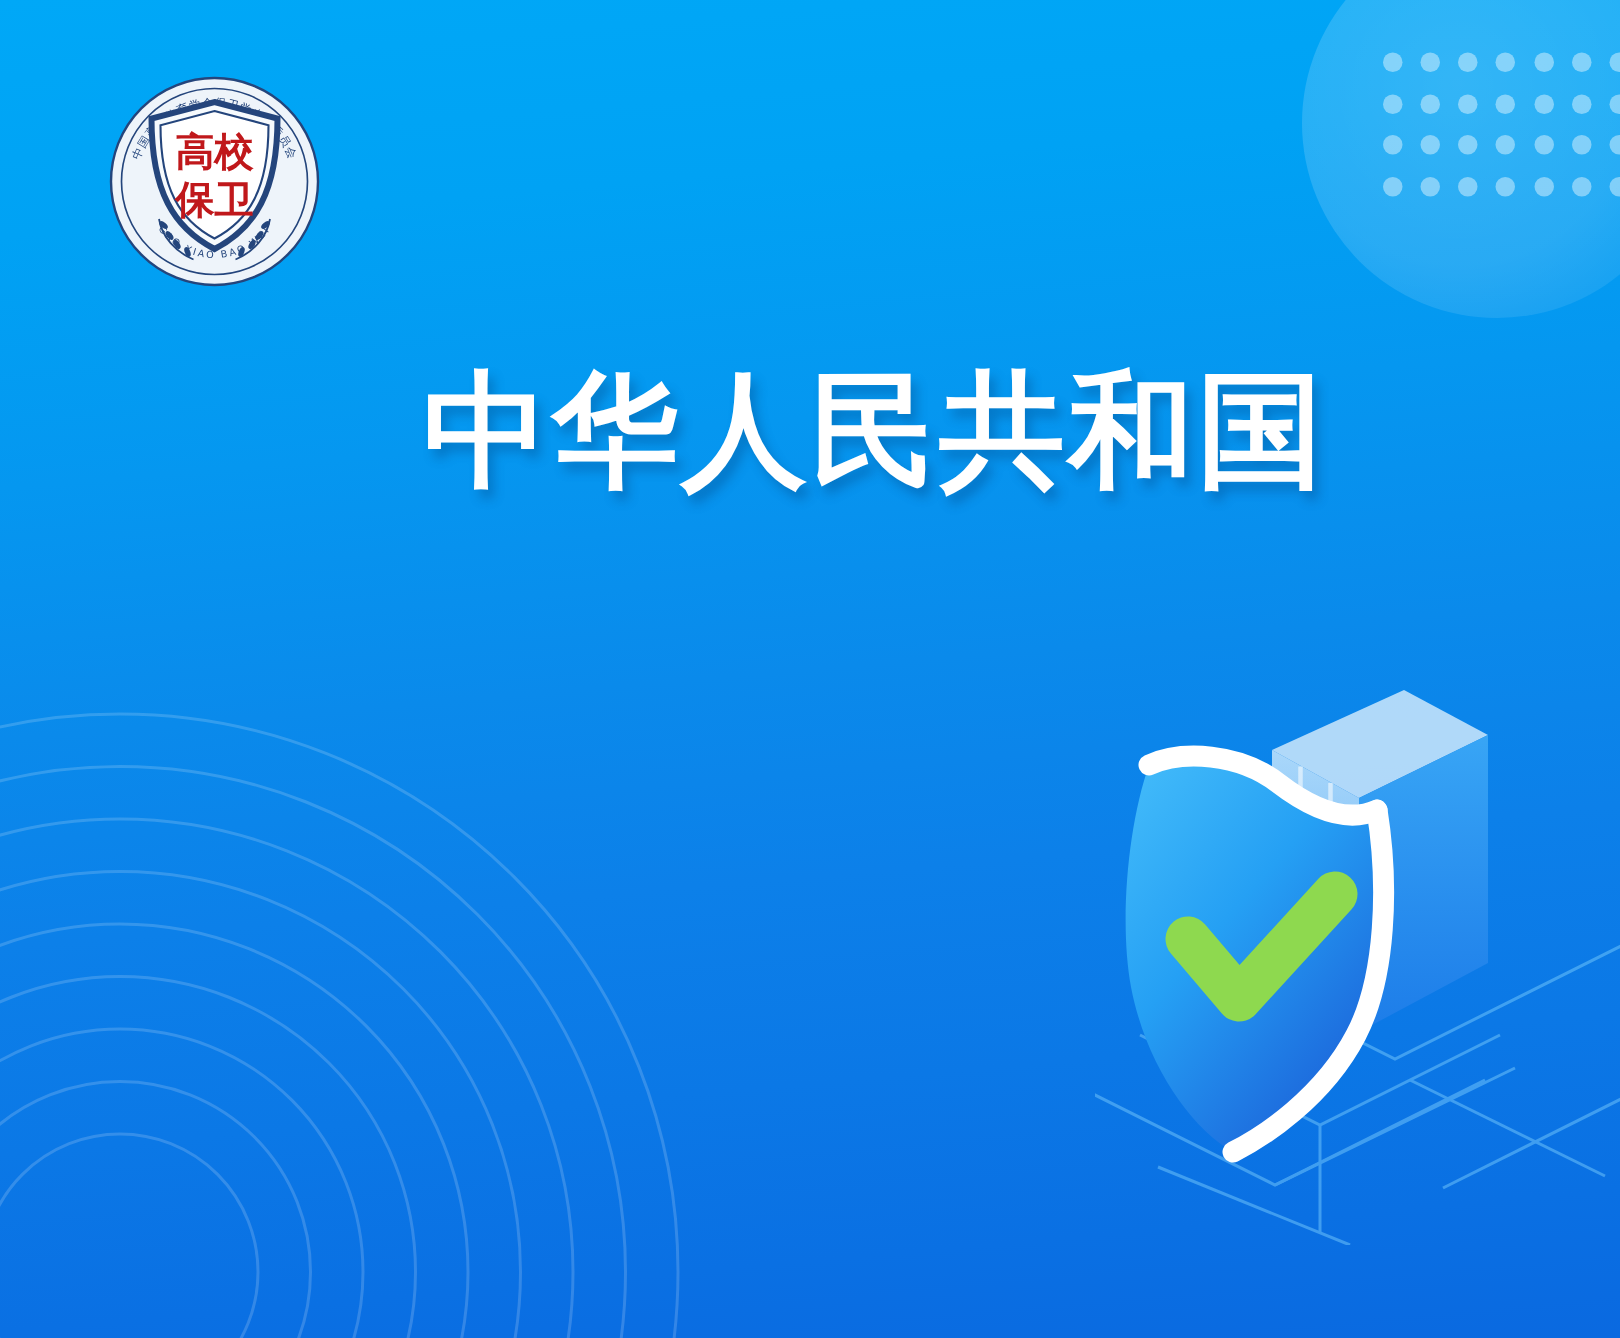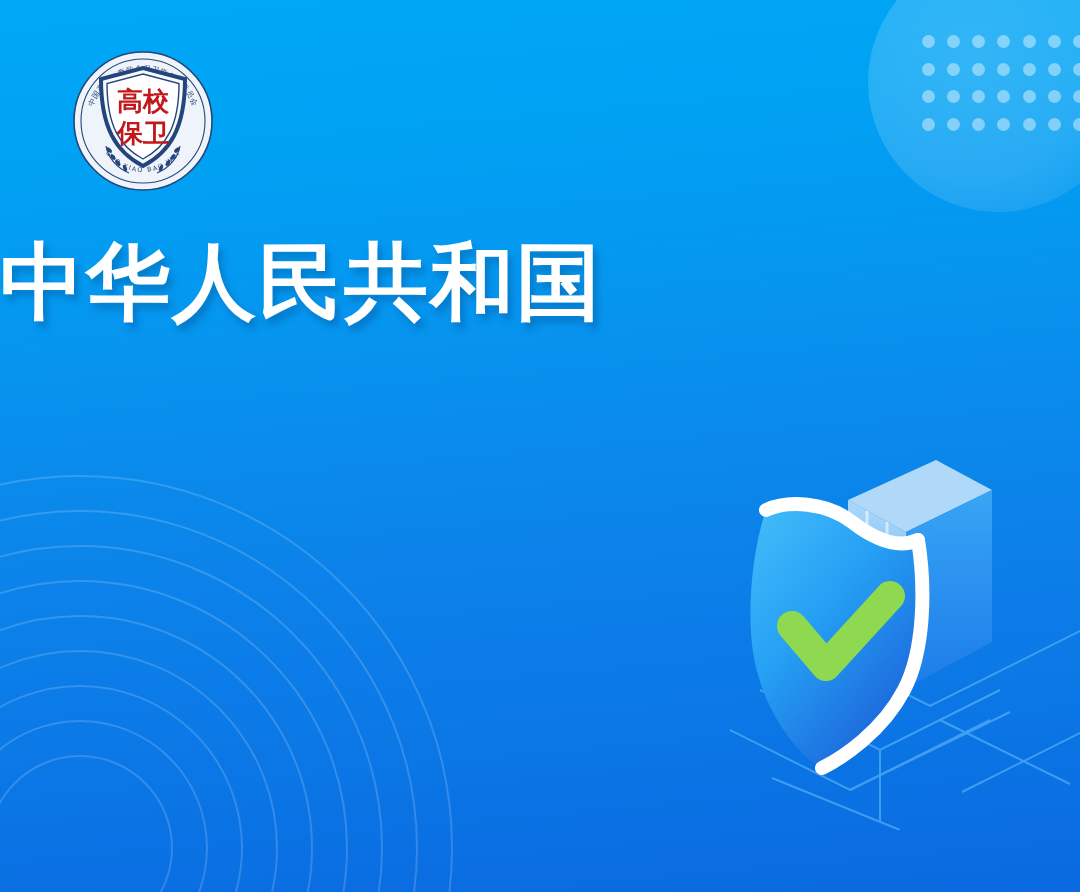--- a/index.html
+++ b/index.html
@@ -87,23 +87,23 @@
     height: 150px;
   }
   #logo-badge svg { display: block; width: 150px; height: 150px; }
 
   
   #headline {
     position: absolute;
     left: 0;
     top: 228px;
     width: 884px;
-    text-align: left;
+    text-align: right;
     color: #ffffff;
-    font-family: Liberation Mono, monospace;
+    font-family: Liberation Serif, serif;
     font-weight: bold;
     letter-spacing: 2px;
     text-shadow: 4px 6px 7px rgba(0, 52, 110, 0.30);
   }
   .hl-line {
     display: block;
     font-size: 84px;
     line-height: 1.46;
     white-space: nowrap;
   }

